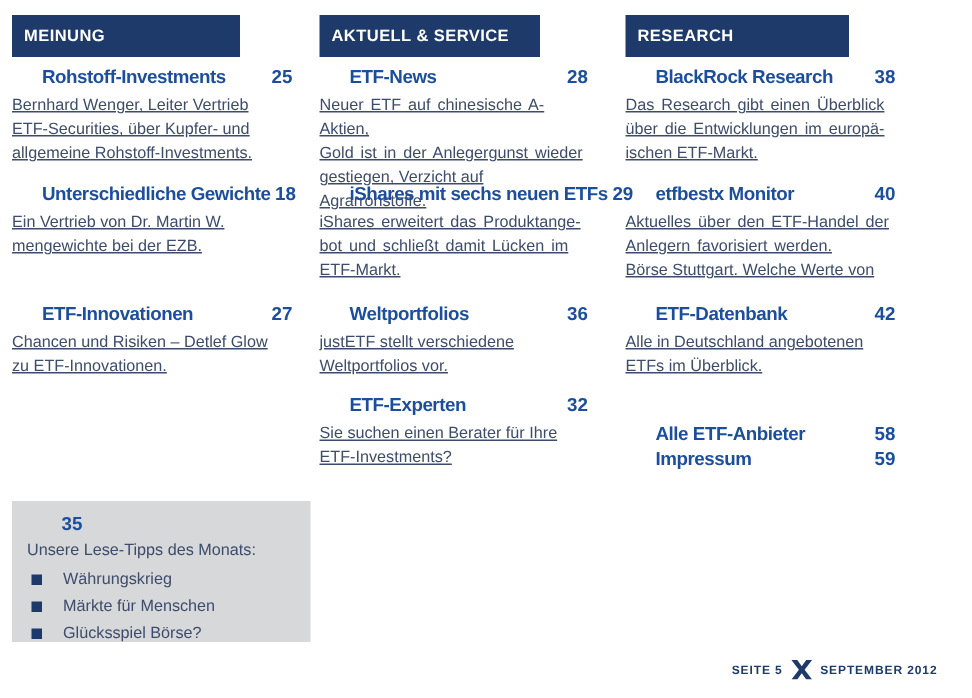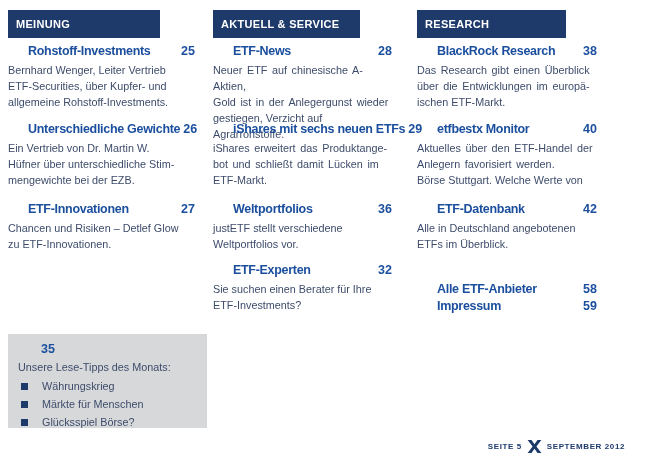--- a/index.html
+++ b/index.html
@@ -17,21 +17,21 @@
     display:flex;align-items:center;padding-left:8px;box-sizing:border-box;
   }
   .bar1{width:152px;} .bar2{width:147px;} .bar3{width:149px;}
   .entry{position:absolute;left:0;width:100%;}
   .trow{display:flex;justify-content:space-between;align-items:baseline;margin-left:20px;}
   .etitle{
     color:#1b4f9e;font-weight:bold;font-size:12.5px;letter-spacing:-0.3px;
     white-space:nowrap;line-height:17px;
   }
   .enum{color:#1b4f9e;font-weight:bold;font-size:12.5px;line-height:17px;text-align:center;min-width:20px;}
-  .ebody{margin-top:2px;color:#3d4c6b;font-size:10.8px;line-height:16px;}
+  .ebody{margin-top:2px;color:#3d4c6b;font-size:10.8px;line-height:16px;text-decoration:underline;}
   .ebody.wide div{word-spacing:1.6px;}
   .ebody.wide div:last-child{word-spacing:normal;}
   .trow.compact .etitle,.trow.compact .enum{line-height:17px;}
   .bookbox{
     position:absolute;left:8px;top:334px;width:199px;height:94px;background:#d7d8da;
     box-sizing:border-box;padding:7px 10px 0 10px;
   }
   .bookbox .trow{margin-bottom:1px;}
   .bintro{color:#3d4c6b;font-size:10.8px;line-height:16px;margin-bottom:2px;}
   .bitem{display:flex;align-items:center;height:18px;}
@@ -59,25 +59,24 @@
       <div class="ebody">
         <div>Bernhard Wenger, Leiter Vertrieb</div>
         <div>ETF-Securities, über Kupfer- und</div>
         <div>allgemeine Rohstoff-Investments.</div>
       </div>
     </div>
 
     <div class="entry" style="top:121px">
       <div class="trow">
         <span class="etitle">Unterschiedliche Gewichte</span>
-        <span class="enum">26</span>
+        <span class="enum">18</span>
       </div>
       <div class="ebody">
         <div>Ein Vertrieb von Dr. Martin W.</div>
-        <div>Hüfner über unterschiedliche Stim-</div>
         <div>mengewichte bei der EZB.</div>
       </div>
     </div>
 
     <div class="entry" style="top:201px">
       <div class="trow">
         <span class="etitle">ETF-Innovationen</span>
         <span class="enum">27</span>
       </div>
       <div class="ebody">

